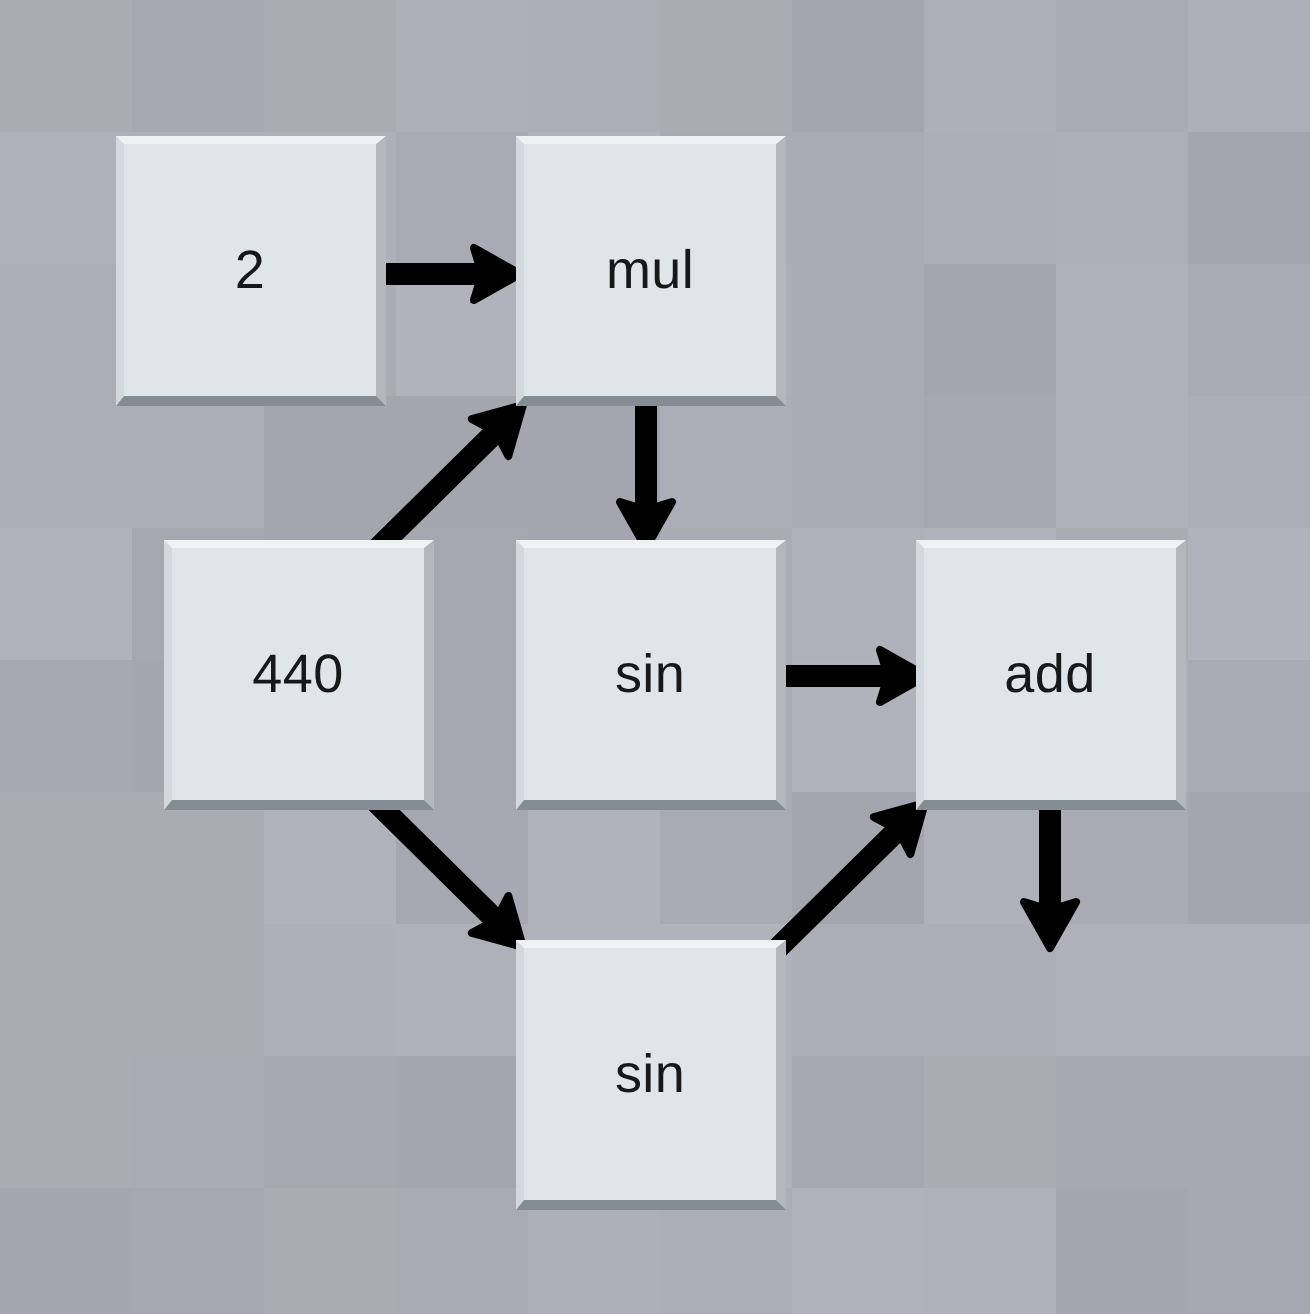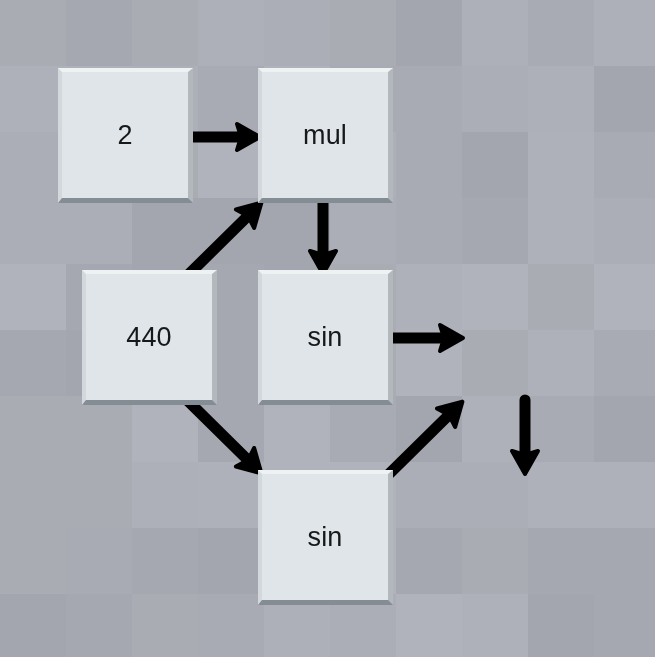--- a/index.html
+++ b/index.html
@@ -198,18 +198,21 @@
       </div>
       <div class="node" style="left: 258px; top: 68px; width: 135px; height: 135px; background: rgb(223, 229, 232);">
         <span class="node-label" style="color: rgb(22, 24, 26);">mul</span>
       </div>
       <div class="node" style="left: 58px; top: 270px; width: 135px; height: 135px; background: rgb(223, 229, 232); margin-left: 24px;">
         <span class="node-label" style="color: rgb(22, 24, 26);">440</span>
       </div>
       <div class="node" style="left: 258px; top: 270px; width: 135px; height: 135px; background: rgb(223, 229, 232);">
         <span class="node-label" style="color: rgb(22, 24, 26);">sin</span>
       </div>
+      <div class="node" style="left: 458px; top: 270px; width: 135px; height: 135px; background: rgb(223, 229, 232);">
+        <span class="node-label" style="color: rgb(22, 24, 26);">add</span>
+      </div>
       <div class="node" style="left: 258px; top: 470px; width: 135px; height: 135px; background: rgb(223, 229, 232);">
         <span class="node-label" style="color: rgb(22, 24, 26);">sin</span>
       </div>
     </div>
 
 </div>
 
 </body></html>

